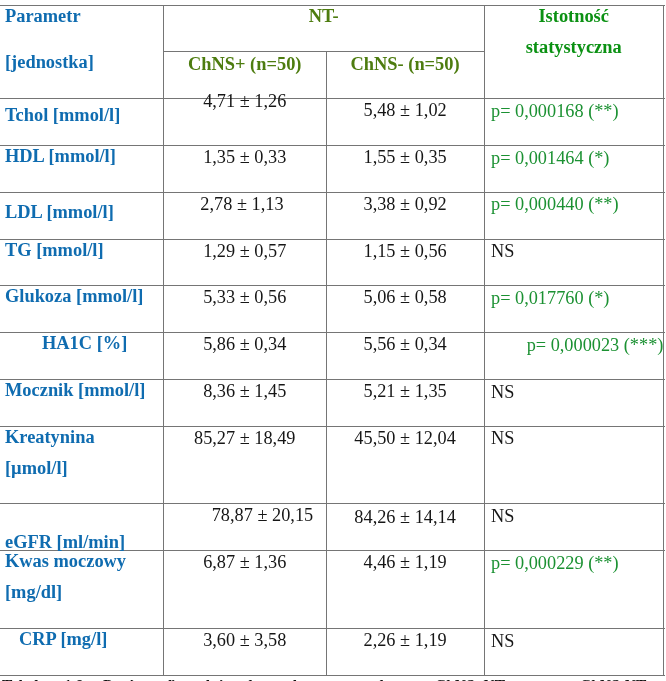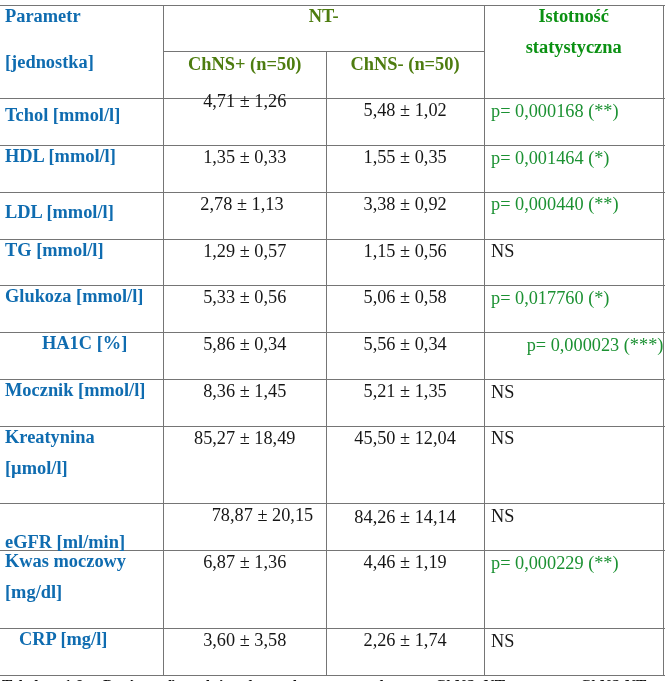--- a/index.html
+++ b/index.html
@@ -127,21 +127,21 @@
       <div class="cell t-blk ctr" style="left: 181px; top: 506.4px; width: 162.9px;">78,87 ± 20,15</div>
       <div class="cell t-blk ctr" style="left: 326.2px; top: 508px; width: 157.8px;">84,26 ± 14,14</div>
       <div class="cell t-blk lft" style="left: 491px; top: 506.9px; width: 172.4px;">NS</div>
       <div class="cell t-blue lft" style="left: 5px; top: 552.3px; width: 158.3px;">Kwas moczowy</div>
       <div class="cell t-blue lft" style="left: 5px; top: 583.3px; width: 158.3px;">[mg/dl]</div>
       <div class="cell t-blk ctr" style="left: 163.3px; top: 553.3px; width: 162.9px;">6,87 ± 1,36</div>
       <div class="cell t-blk ctr" style="left: 326.2px; top: 553.3px; width: 157.8px;">4,46 ± 1,19</div>
       <div class="cell t-pgrn lft" style="left: 491px; top: 553.8px; width: 172.4px;">p= 0,000229 (**)</div>
       <div class="cell t-blue lft" style="left: 19px; top: 630.3px; width: 158.3px;">CRP [mg/l]</div>
       <div class="cell t-blk ctr" style="left: 163.3px; top: 631.3px; width: 162.9px;">3,60 ± 3,58</div>
-      <div class="cell t-blk ctr" style="left: 326.2px; top: 631.3px; width: 157.8px;">2,26 ± 1,74</div>
+      <div class="cell t-blk ctr" style="left: 326.2px; top: 631.3px; width: 157.8px;">2,26 ± 1,19</div>
       <div class="cell t-blk lft" style="left: 491px; top: 631.8px; width: 172.4px;">NS</div>
     </div>
   <div id="caption">
       <span class="caption-word" style="left: 2px;">Tabela</span>
       <span class="caption-word" style="left: 64px;">1.8.</span>
       <span class="caption-word" style="left: 103px;">Porównanie</span>
       <span class="caption-word" style="left: 161px;">chorych</span>
       <span class="caption-word" style="left: 219px;">i</span>
       <span class="caption-word" style="left: 237px;">zdrowych</span>
       <span class="caption-word" style="left: 306px;">w</span>

